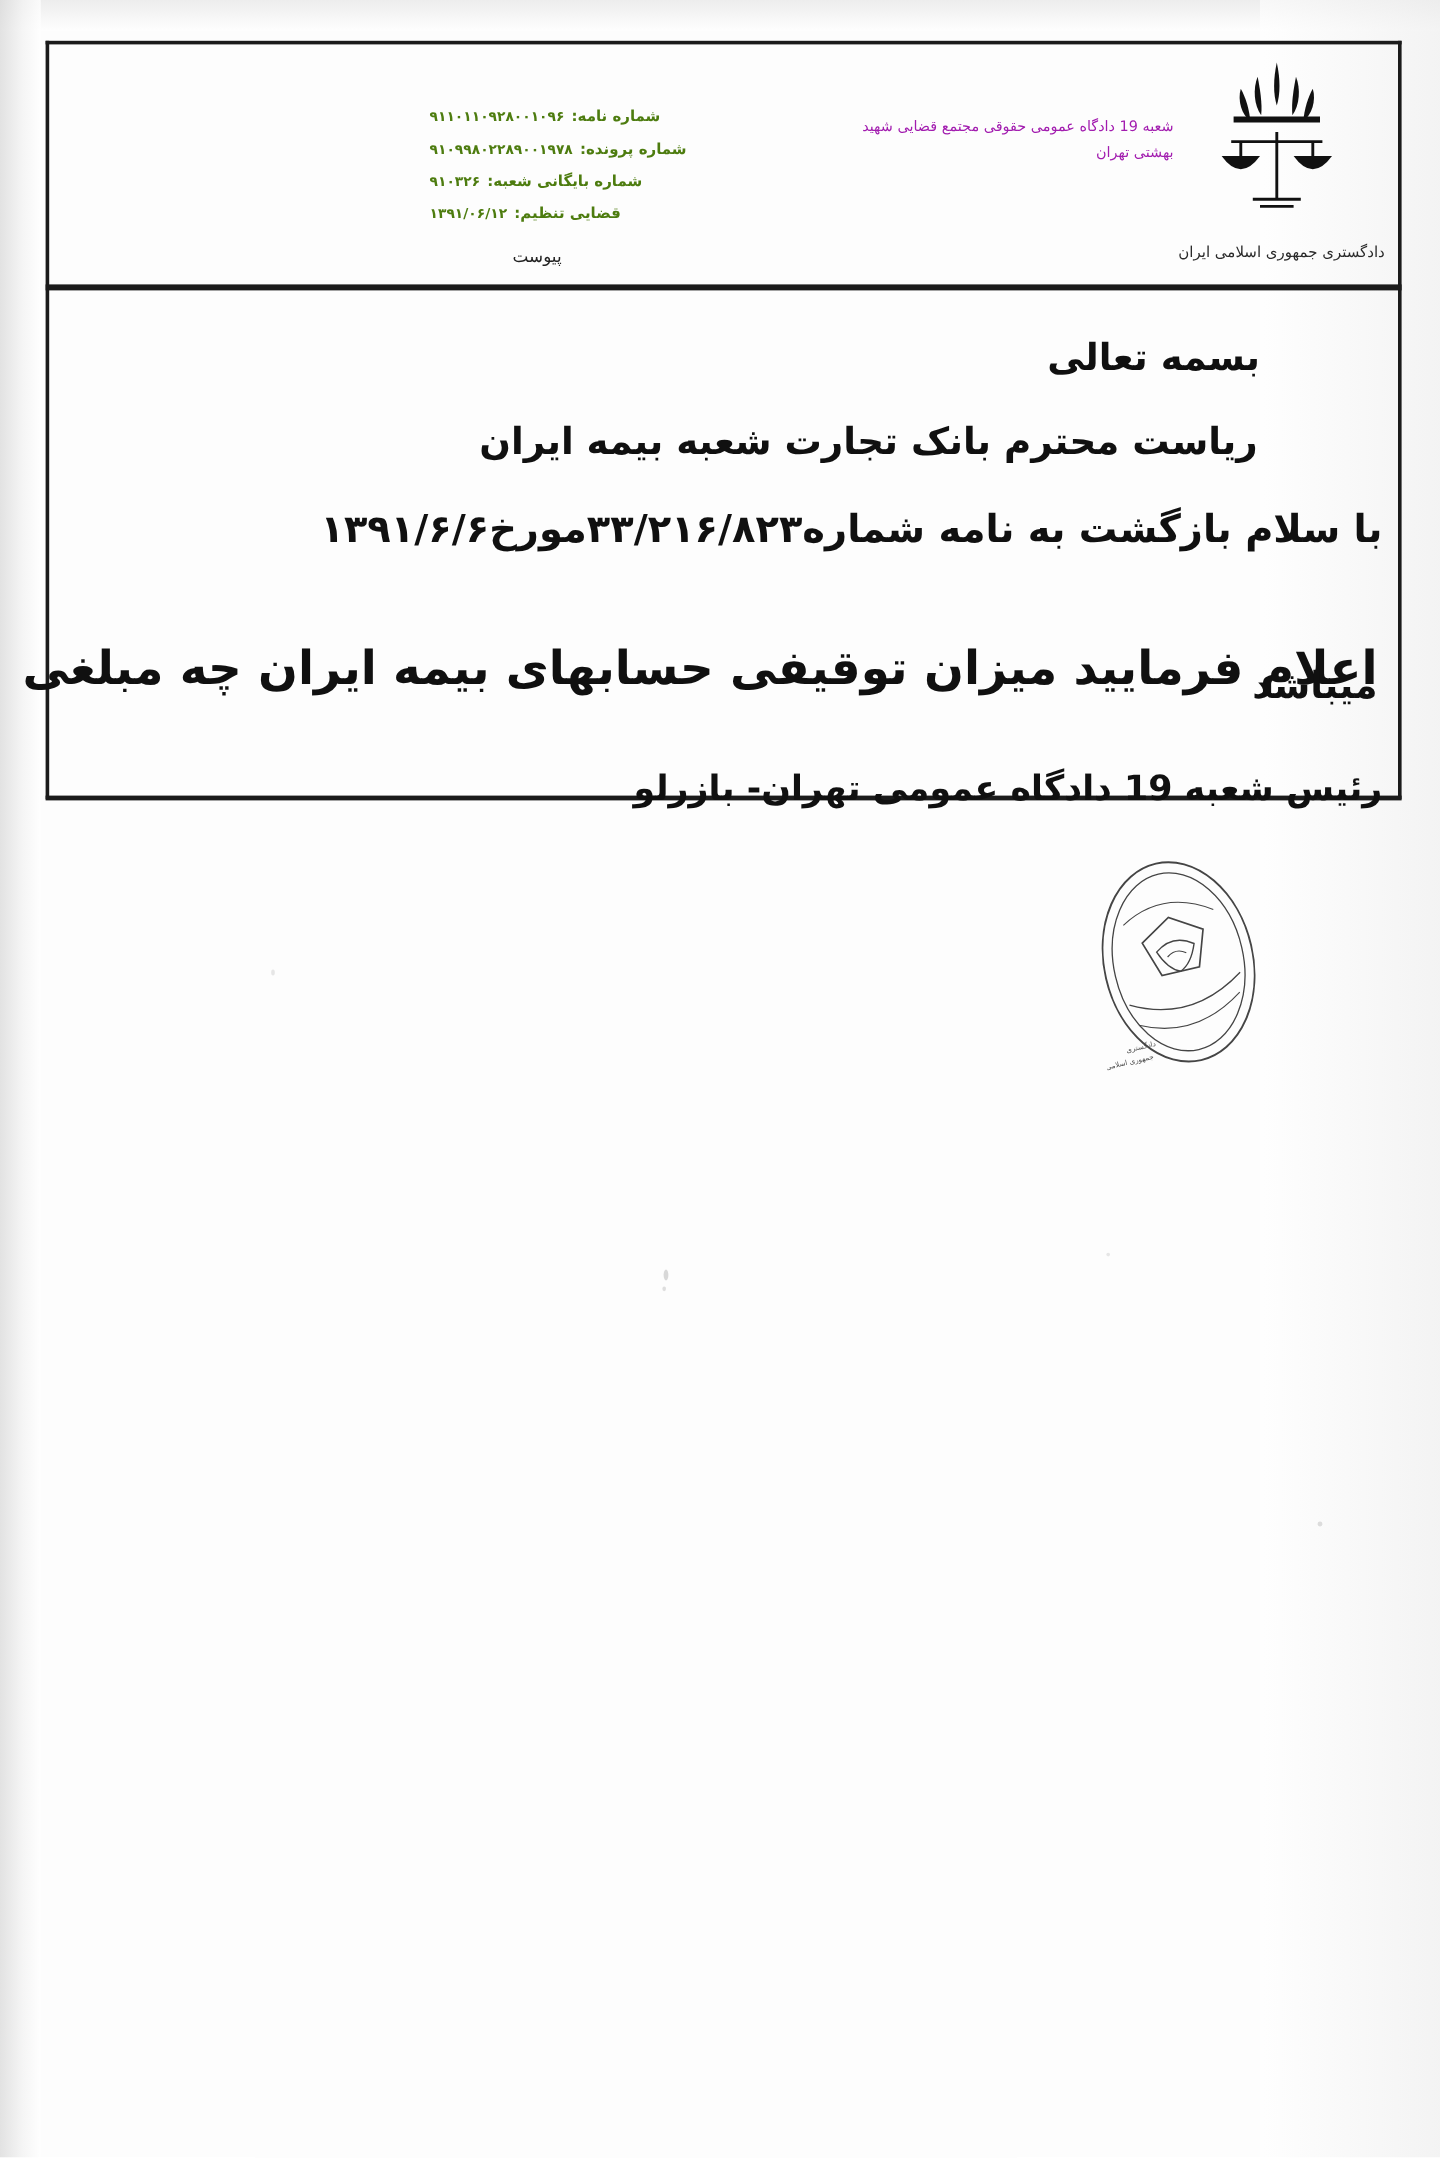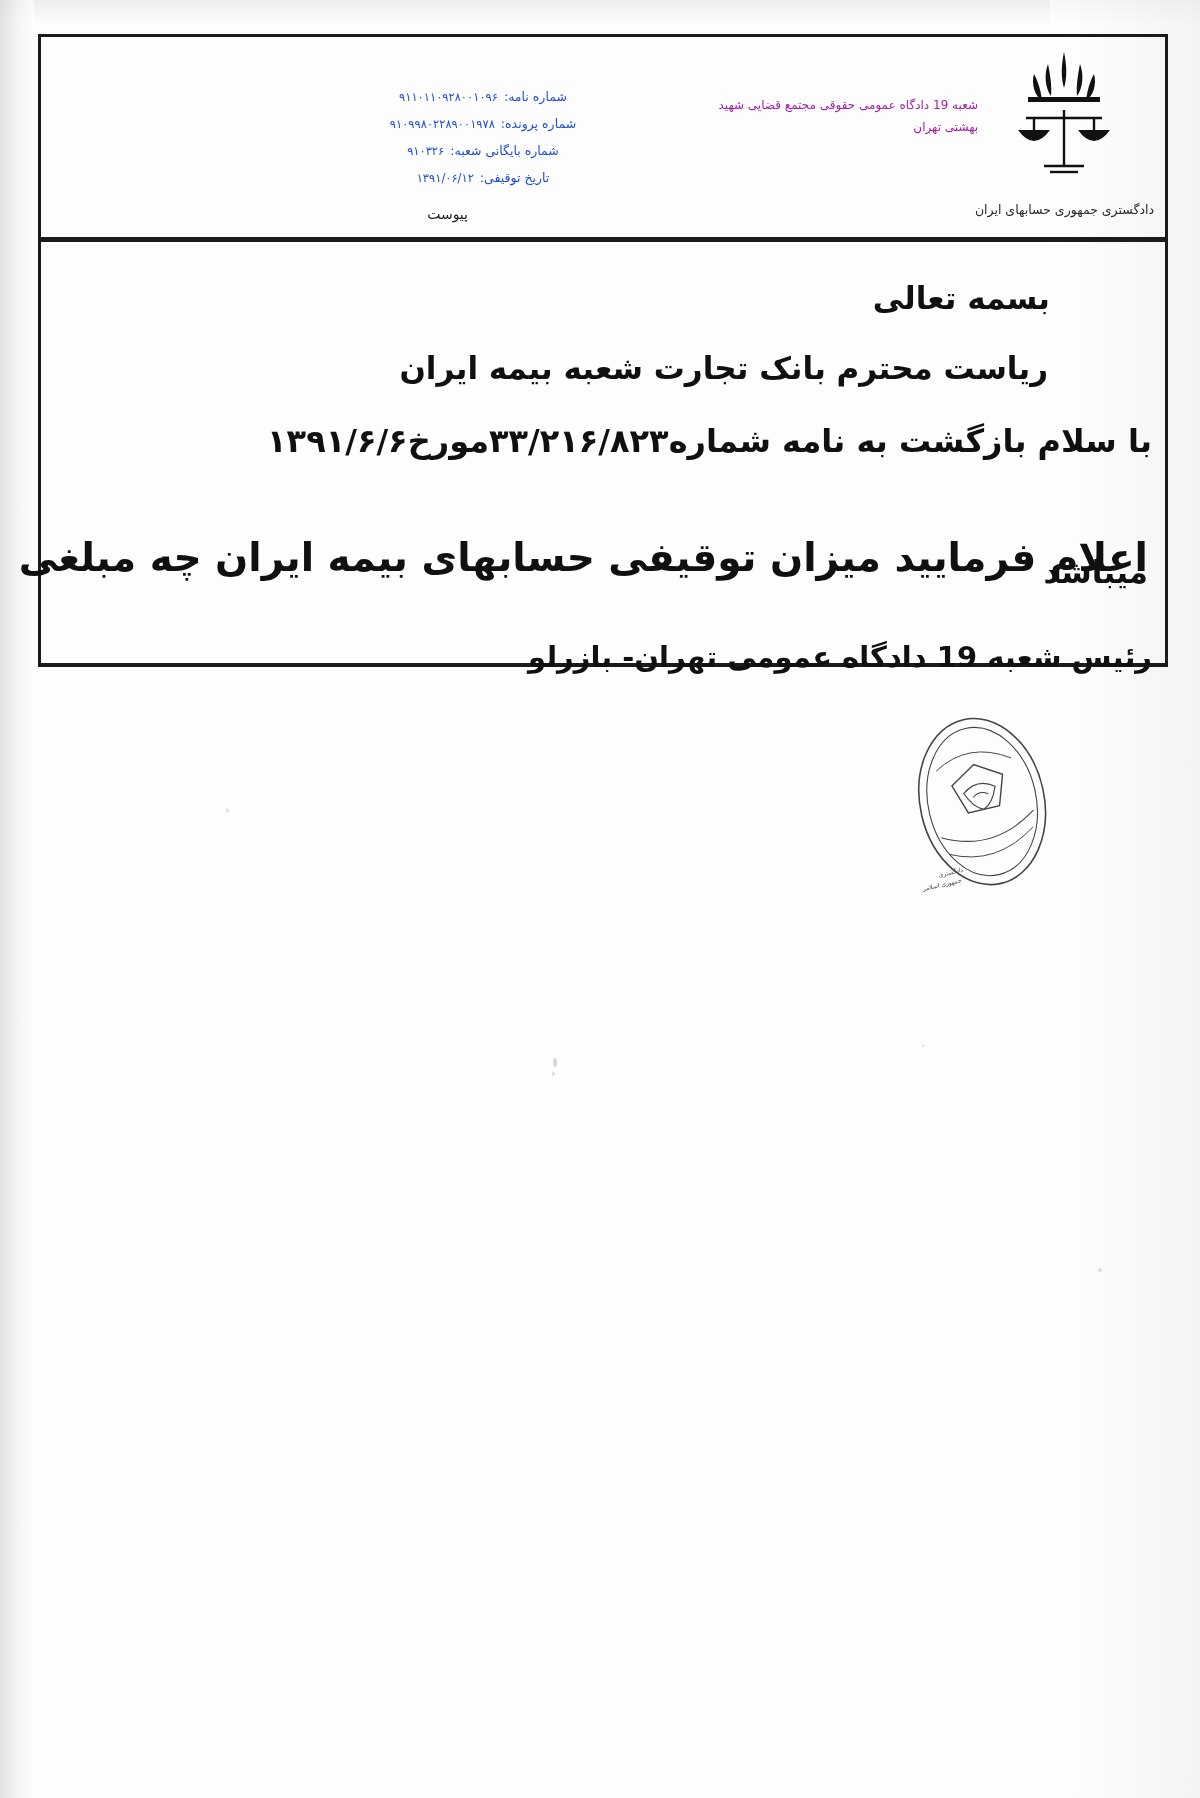--- a/index.html
+++ b/index.html
@@ -88,25 +88,26 @@
     color: #a21caf;
     font-family: "DejaVu Sans", sans-serif;
   }
   .header-center .ln { display: block; white-space: nowrap; }
 
   .meta {
     position: absolute;
     right: 560px;
     top: 50px;
     width: 250px;
-    text-align: center;
+    text-align: left;
     direction: rtl;
     font-size: 12.5px;
     line-height: 2.15;
-    color: #1d4ed8;
+    color: #4d7c0f;
+    font-weight: bold;
   }
   .meta .row { display: block; white-space: nowrap; }
   .meta .row .lbl { font-size: 12.5px; }
   .meta .row .val { font-size: 11.5px; margin-inline-start: 6px; letter-spacing: .2px; }
 
   .attach {
     position: absolute;
     right: 700px;
     top: 172px;
     font-size: 14px;
@@ -219,26 +220,26 @@
         <span class="row">
           <span class="lbl">شماره نامه:</span><span class="val">۹۱۱۰۱۱۰۹۲۸۰۰۱۰۹۶</span>
         </span>
         <span class="row">
           <span class="lbl">شماره پرونده:</span><span class="val">۹۱۰۹۹۸۰۲۲۸۹۰۰۱۹۷۸</span>
         </span>
         <span class="row">
           <span class="lbl">شماره بایگانی شعبه:</span><span class="val">۹۱۰۳۲۶</span>
         </span>
         <span class="row">
-          <span class="lbl">تاریخ توقیفی:</span><span class="val">۱۳۹۱/۰۶/۱۲</span>
+          <span class="lbl">قضایی تنظیم:</span><span class="val">۱۳۹۱/۰۶/۱۲</span>
         </span>
       </div>
 
       <div class="attach">پیوست</div>
-      <div class="org-name">دادگستری جمهوری حسابهای ایران</div>
+      <div class="org-name">دادگستری جمهوری اسلامی ایران</div>
     </div>
 
     <div class="body-block">
       <div class="b-line l-bism">بسمه تعالی</div>
       <div class="b-line l-to">ریاست محترم بانک تجارت شعبه بیمه ایران</div>
       <div class="b-line l-ref">با سلام بازگشت به نامه شماره۳۳/۲۱۶/۸۲۳مورخ۱۳۹۱/۶/۶</div>
       <div class="b-line l-req1">اعلام فرمایید میزان توقیفی حسابهای بیمه ایران چه مبلغی</div>
       <div class="b-line l-req2">میباشد</div>
       <div class="b-line l-sign">رئیس شعبه 19 دادگاه عمومی تهران- بازرلو</div>
     </div>

